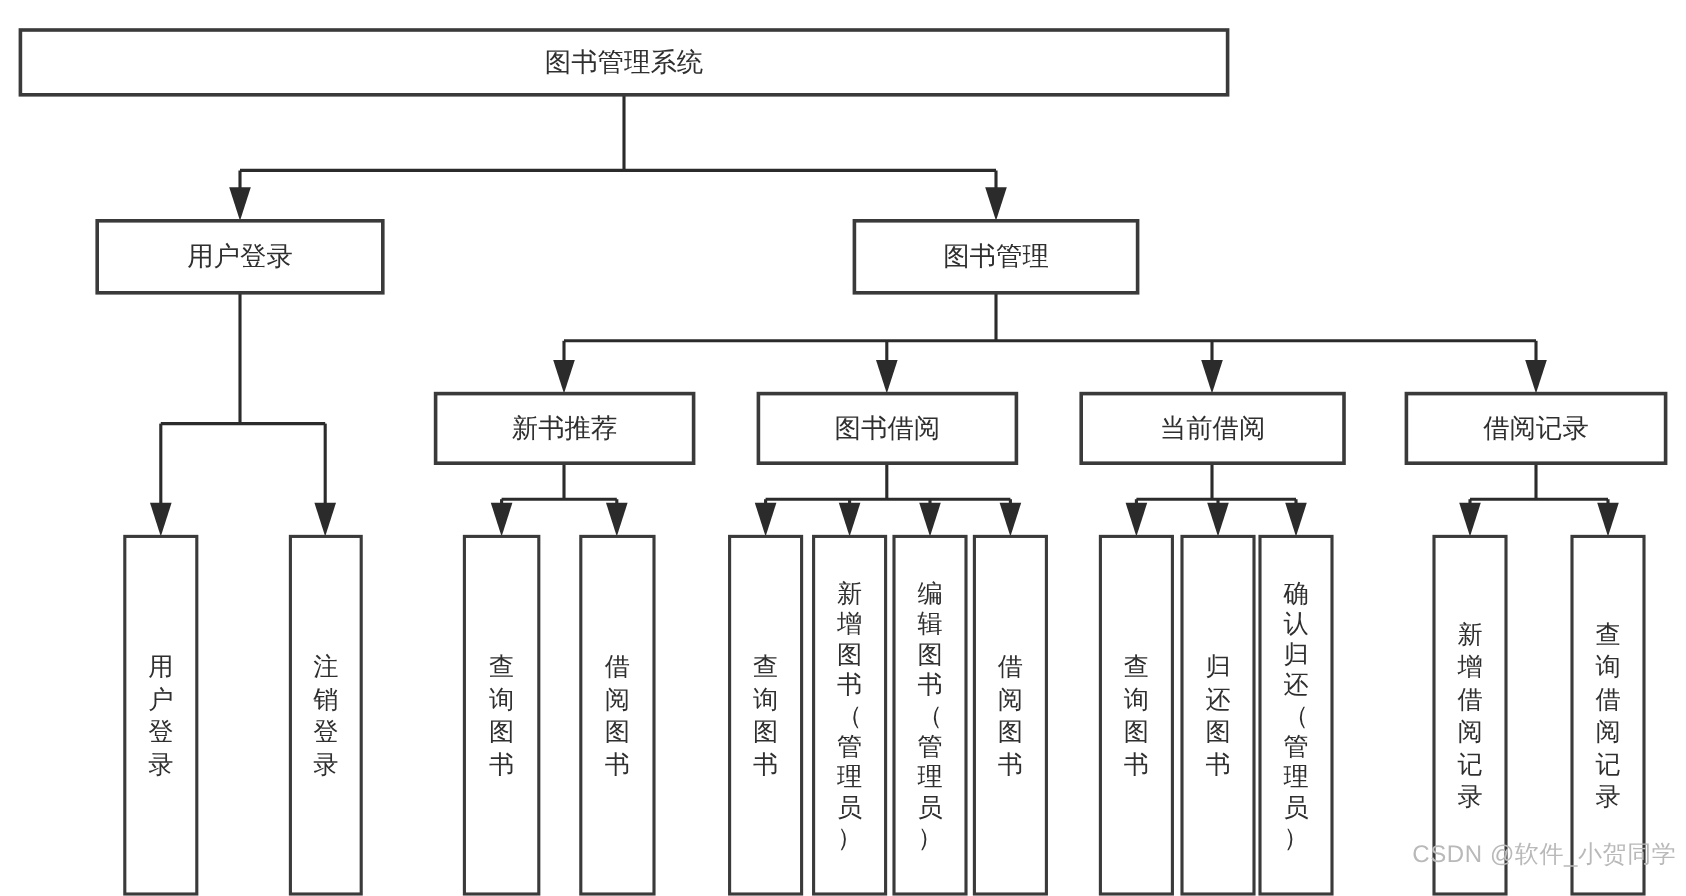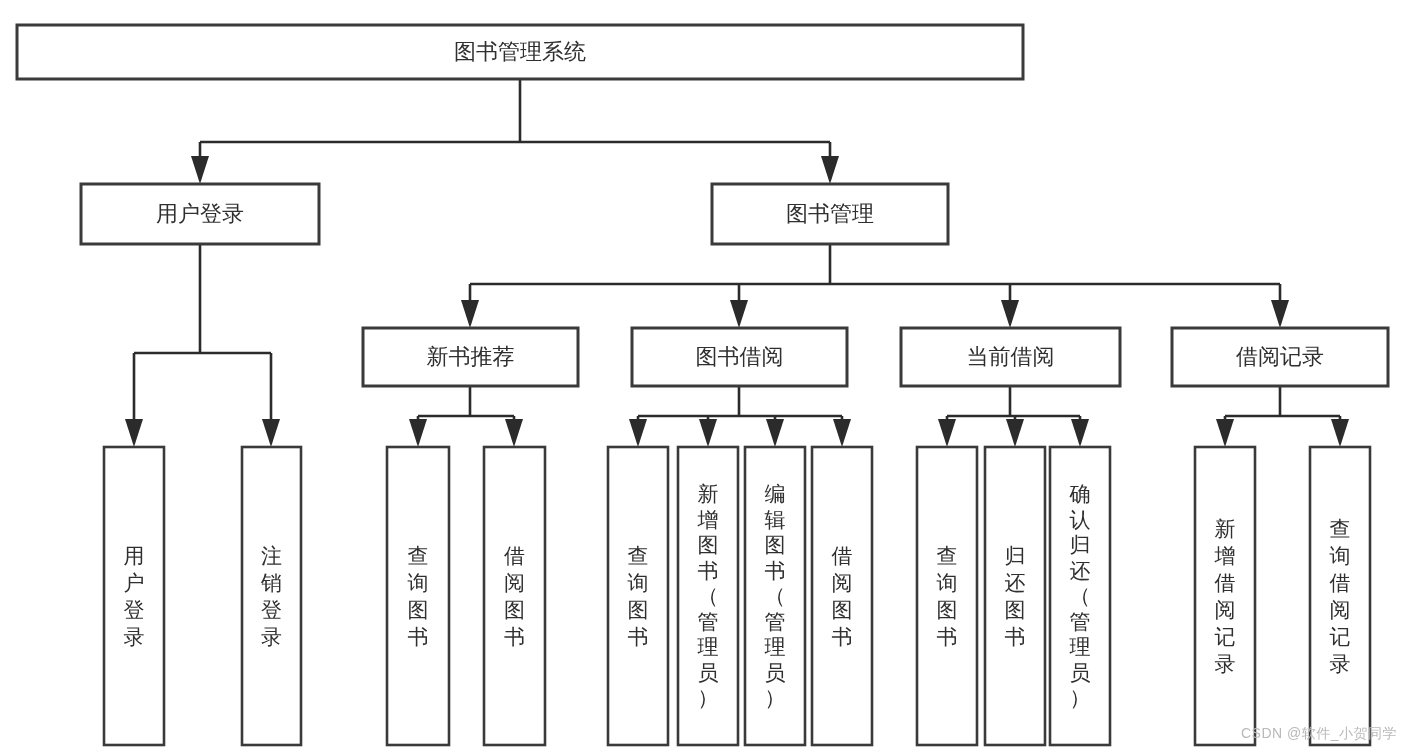--- a/index.html
+++ b/index.html
@@ -55,23 +55,23 @@
   }
   .leaf-label {
     fill: #2f2f2f;
     font-family: "Liberation Sans", "DejaVu Sans", sans-serif;
     font-size: 21px;
     text-anchor: middle;
   }
   .watermark {
     position: absolute;
     right: 8px;
-    bottom: 4px;
+    bottom: 22px;
     color: #b9b9b9;
-    font-size: 14px;
+    font-size: 20px;
     font-family: "Liberation Sans", "DejaVu Sans", sans-serif;
     letter-spacing: 0.5px;
     white-space: nowrap;
     pointer-events: none;
   }
 </style>
 </head>
 <body>
 
 <div id="diagram-root">

